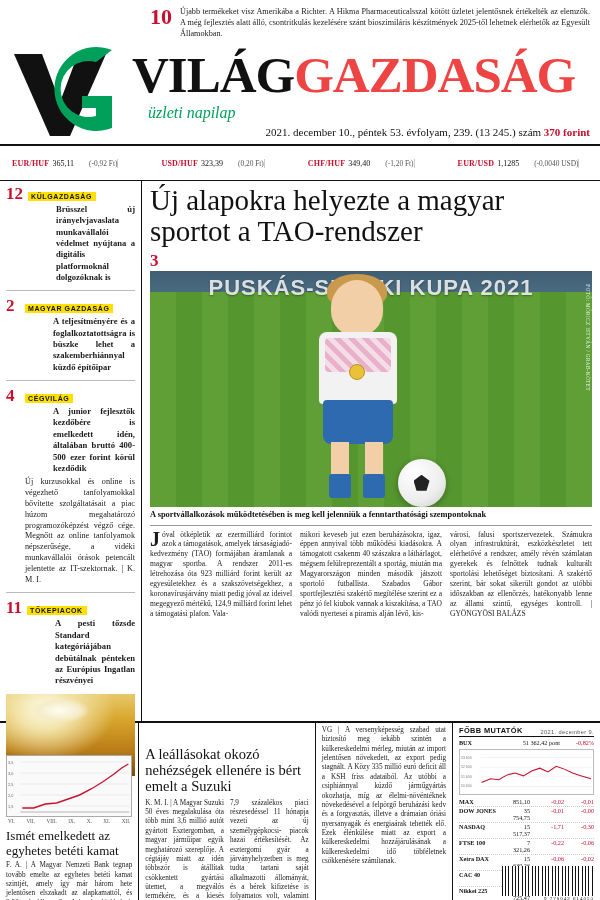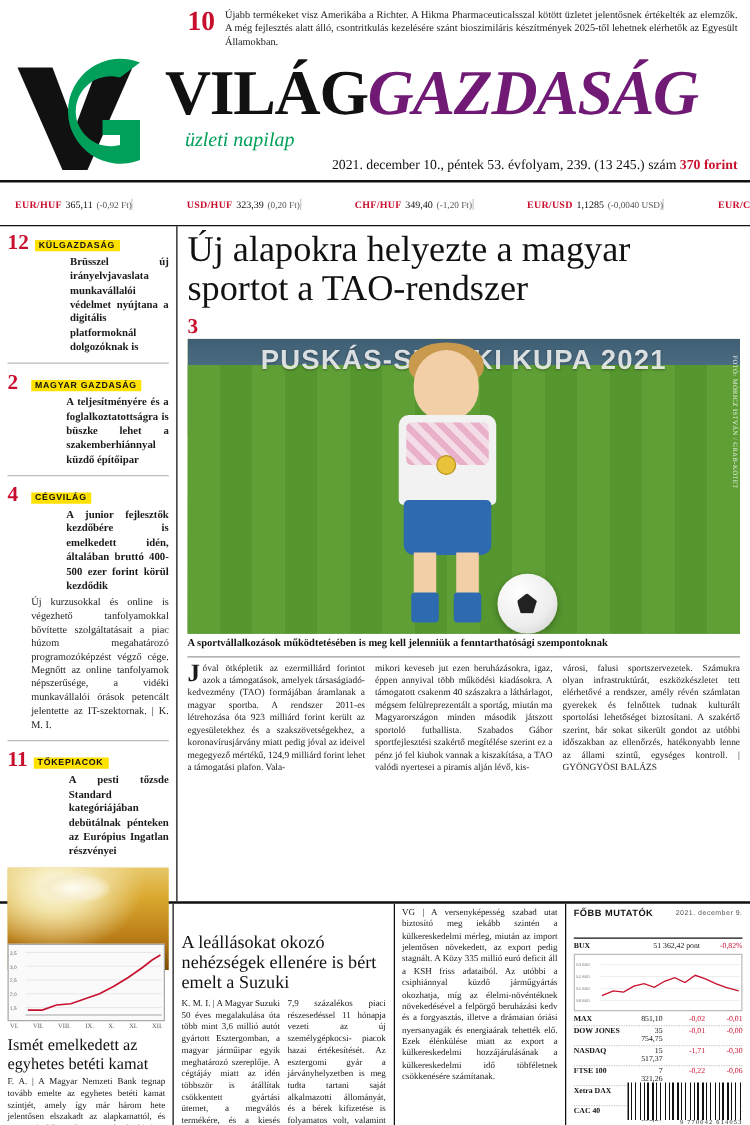--- a/index.html
+++ b/index.html
@@ -58,21 +58,21 @@
     left: 132px;
     top: 4px;
     font-family: "Liberation Serif", serif;
     font-weight: bold;
     font-size: 51px;
     letter-spacing: -1px;
     line-height: 1;
     white-space: nowrap;
   }
   .logo-title .vilag { color: #111; }
-  .logo-title .gazdasag { color: #701a75; font-style: italic; }
+  .logo-title .gazdasag { color: #ef4444; }
   .logo-sub {
     position: absolute;
     left: 148px;
     top: 58px;
     font-style: italic;
     font-size: 16px;
     color: #00a05a;
   }
   .masthead-date {
     position: absolute;
@@ -100,21 +100,21 @@
     display: flex;
     align-items: baseline;
     gap: 3px;
     white-space: nowrap;
     border-right: 1px solid #ccc;
     padding-left: 4px;
   }
   .rate:last-child { border-right: none; }
   .rate .pair { color: #c8102e; font-weight: bold; letter-spacing: .2px; }
   .rate .val { color: #111; }
-  .rate .chg { color: #555; font-size: 7.4px; }
+  .rate .chg { color: #555; font-size: 7.4px; margin-left: 12px; }
 
   
   .main-grid {
     display: flex;
     height: 540px;
   }
   .left-col {
     width: 142px;
     border-right: 1px solid #111;
     padding: 4px 6px 0 6px;
@@ -332,22 +332,22 @@
     font-size: 14.5px;
     line-height: 1.12;
     margin-bottom: 4px;
     margin-top: 20px;
   }
 
   
   .mk-title {
     font-family:"Liberation Sans", sans-serif;
     font-size:7.4px; font-weight:bold; letter-spacing:.4px;
-    display:flex; justify-content:space-between; align-items:center;
-    border-bottom:1px solid #111; padding-bottom:15px;
+    display:flex; justify-content:space-between; align-items:flex-end;
+    border-bottom:1px solid #111; padding-bottom:1px;
   }
   .mk-title .date { font-weight:normal; font-size:5.6px; color:#555; }
   .mk-row { display:flex; justify-content:space-between; font-size:6.2px; padding:.5px 0; border-bottom:1px dotted #ccc; }
   .mk-row .nm { font-weight:bold; color:#111; flex:0 0 54px; }
   .mk-row .v1 { flex:1; text-align:right; }
   .mk-row .v2 { flex:0 0 34px; text-align:right; }
   .mk-row .v3 { flex:0 0 30px; text-align:right; }
   .mk-row .up { color:#00843d; }
   .mk-row .dn { color:#c8102e; }
   .bux-chart { width:100%; height:46px; border:1px solid #bbb; background:#fff; margin:2px 0 3px 0; }

